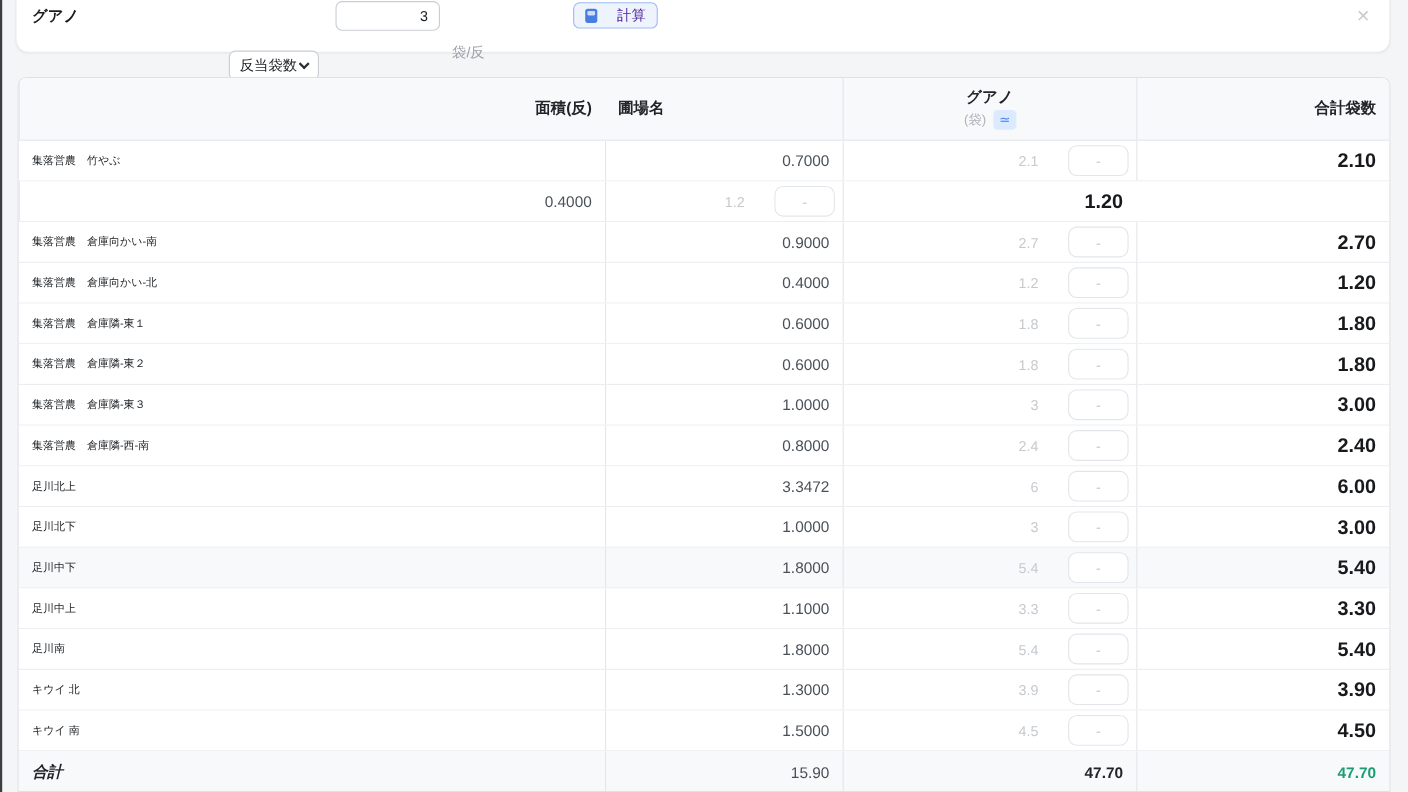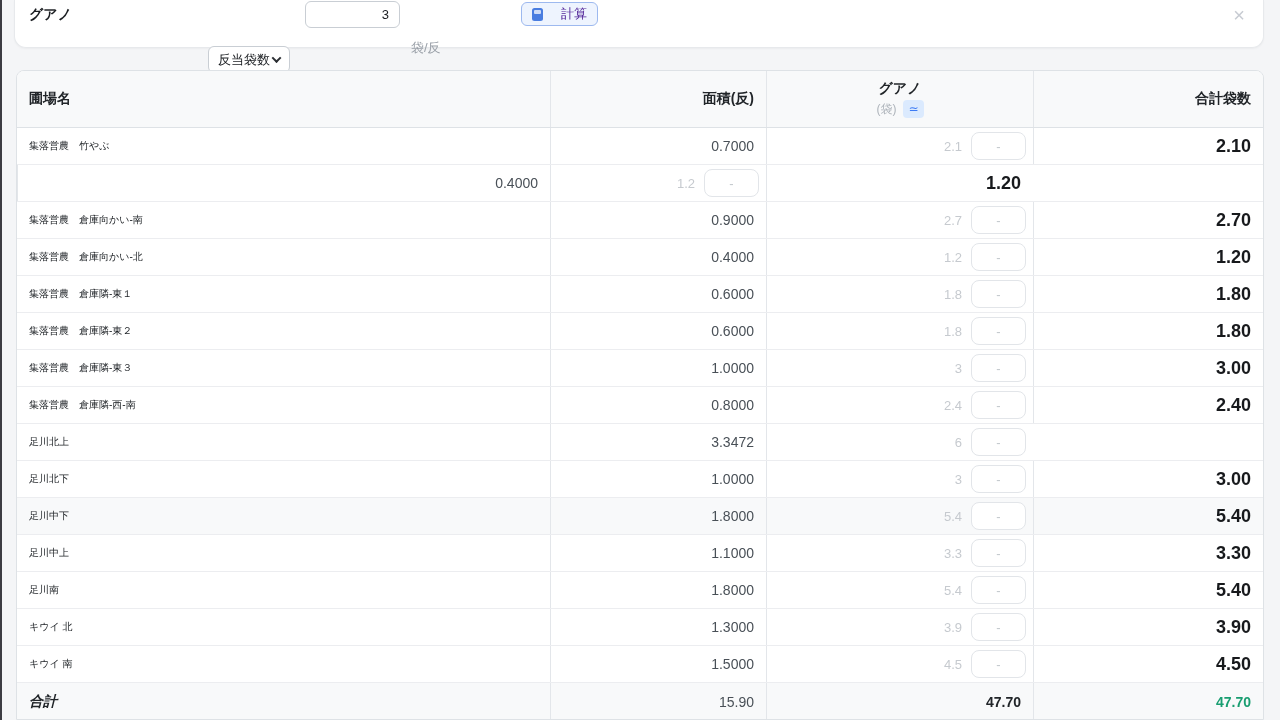--- a/index.html
+++ b/index.html
@@ -45,21 +45,21 @@
   .th-material { flex-direction:column; justify-content:center; gap:2px; }
   .th-material .sub { display:flex; align-items:center; gap:7px; font-weight:400; }
   .unit-sub { font-size:12px; color:#aeb4bb; }
   .approx-badge { background:#dbeafe; color:#3d7bf5; font-size:12px; line-height:1;
                   padding:3px 5px; border-radius:4px; cursor:pointer; }
 
   .tr { height:37px; border-bottom:1px solid #ecedf0; background:#fff; }
   .tr.hl, .tfoot { background:#f8f9fa; }
   .td-field { padding-left:12px; font-size:10px; color:#212529; }
   .td-area { justify-content:flex-end; padding-right:12px; font-size:14px; color:#495057; }
-  .td-guano { justify-content:flex-end; padding-right:7px; gap:9px; }
+  .td-guano { justify-content:flex-end; padding-right:7px; gap:27px; }
   .hint { font-size:13px; color:#c6cacf; }
   .box { width:55px; height:28px; border:1px solid #e2e5e9; border-radius:8px; background:#fff;
          display:flex; align-items:center; justify-content:center; font-size:13px; color:#c2c7cc; cursor:text; }
   .td-total { justify-content:flex-end; padding-right:12px; font-size:18px; font-weight:700; color:#17191c; }
 
   .tfoot { height:38px; border-top:0px; }
   .tf-label { padding-left:12px; font-size:14px; font-weight:700; color:#212529;font-style:italic; }
   .tf-area { justify-content:flex-end; padding-right:12px; font-size:14px; color:#495057; }
   .tf-material { justify-content:flex-end; padding-right:12px; font-size:14px; font-weight:600; color:#212529; }
   .tf-total { justify-content:flex-end; padding-right:12px; font-size:14px; font-weight:700; color:#199e71; }
@@ -79,22 +79,22 @@
   <div class="unit-label">袋/反</div>
   <div class="calc-button">
     <span class="calc-icon"></span>
     <span>計算</span>
   </div>
   <div class="close-icon">×</div>
 </div>
 
 <div class="table">
   <div class="thead cols">
+    <div class="cell th th-area bL">面積(反)</div>
     <div class="cell th th-field">圃場名</div>
-    <div class="cell th th-area bL">面積(反)</div>
     <div class="cell th th-material bL">
       <span>グアノ</span>
       <span class="sub">
         <span class="unit-sub">(袋)</span>
         <span class="approx-badge">≃</span>
       </span>
     </div>
     <div class="cell th th-total bL">合計袋数</div>
   </div>
 
@@ -178,20 +178,21 @@
     <div class="cell td-total bL">2.40</div>
   </div>
 
   <div class="tr cols">
     <div class="cell td-field">足川北上</div>
     <div class="cell td-area bL">3.3472</div>
     <div class="cell td-guano bL">
       <span class="hint">6</span>
       <span class="box">-</span>
     </div>
+    <div class="cell td-total bL">6.00</div>
   </div>
 
   <div class="tr cols">
     <div class="cell td-field">足川北下</div>
     <div class="cell td-area bL">1.0000</div>
     <div class="cell td-guano bL">
       <span class="hint">3</span>
       <span class="box">-</span>
     </div>
     <div class="cell td-total bL">3.00</div>

